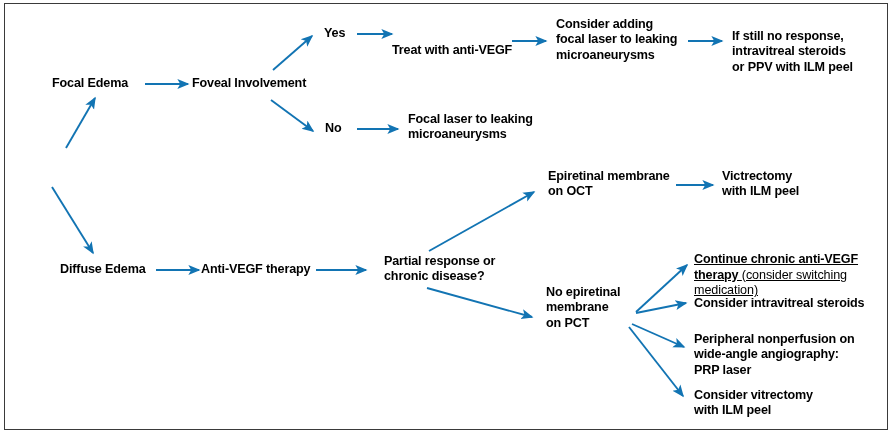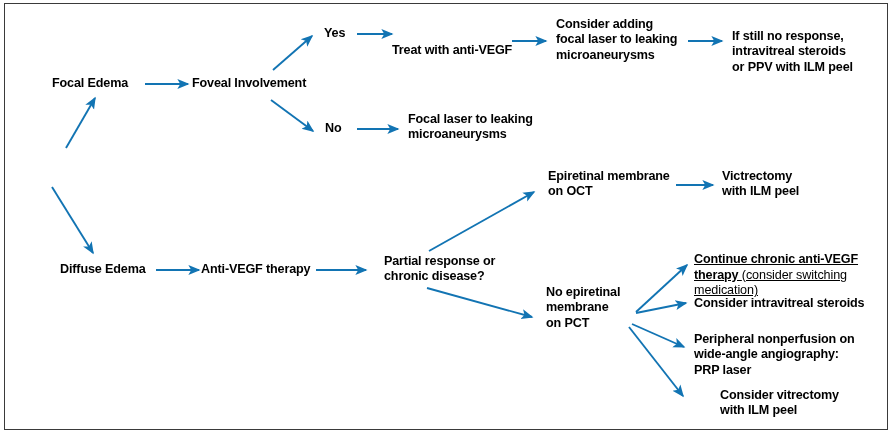--- a/index.html
+++ b/index.html
@@ -154,16 +154,16 @@
 therapy </span><span class="small">(consider switching
 medication)</span>
   </div>
 
   <div class="node" style="left:694px; top:296px; width:190px;">Consider intravitreal steroids</div>
 
   <div class="node" style="left:694px; top:332px; width:180px;">Peripheral nonperfusion on
 wide-angle angiography:
 PRP laser</div>
 
-  <div class="node" style="left:720px; top:388px; width:160px;">Consider vitrectomy
+  <div class="node" style="left:694px; top:388px; width:160px;">Consider vitrectomy
 with ILM peel</div>
 
 </div>
 
 </body></html>

